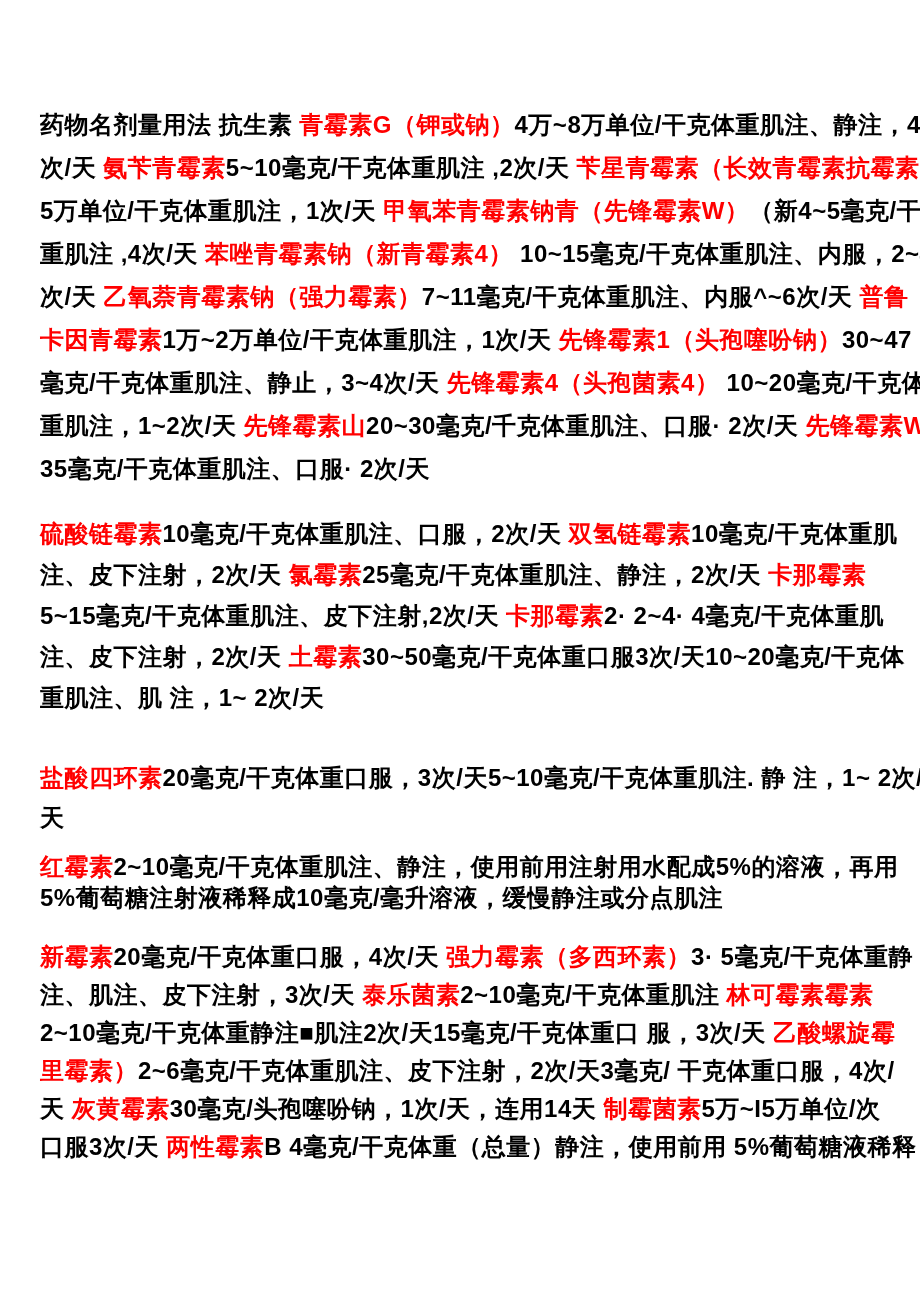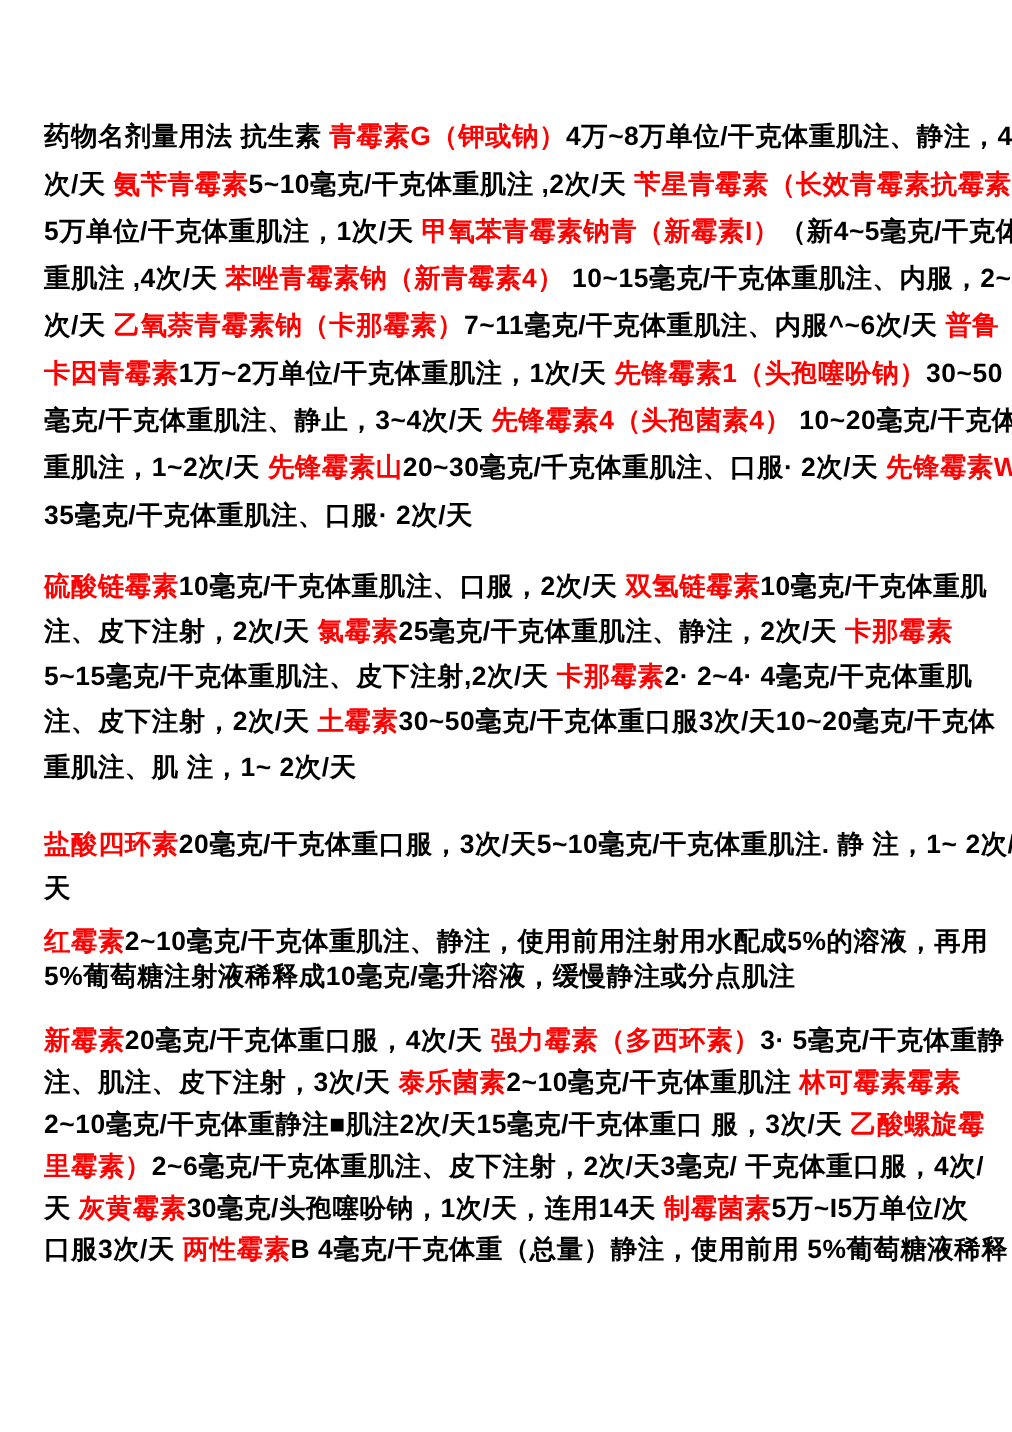--- a/index.html
+++ b/index.html
@@ -28,29 +28,29 @@
   .run{color:var(--ink);}
   .run.red{color:var(--red);}
 </style>
 </head>
 <body>
 
 <div class="doc">
     <div class="para" style="line-height: 43px; margin-bottom: 23px;">
       <div class="line"><span class="run">药物名剂量用法 抗生素 </span><span class="run red">青霉素G（钾或钠）</span><span class="run">4万~8万单位/干克体重肌注、静注，4</span></div>
       <div class="line"><span class="run">次/天 </span><span class="run red">氨苄青霉素</span><span class="run">5~10毫克/干克体重肌注 ,2次/天 </span><span class="run red">苄星青霉素（长效青霉素抗霉素）</span></div>
-      <div class="line"><span class="run">5万单位/干克体重肌注，1次/天 </span><span class="run red">甲氧苯青霉素钠青（新霉素I）</span><span class="run">（新4~5毫克/干克体</span></div>
+      <div class="line"><span class="run">5万单位/干克体重肌注，1次/天 </span><span class="run red">甲氧苯青霉素钠青（先锋霉素W）</span><span class="run">（新4~5毫克/干克体</span></div>
       <div class="line"><span class="run">重肌注 ,4次/天 </span><span class="run red">苯唑青霉素钠（新青霉素4）</span><span class="run"> 10~15毫克/干克体重肌注、内服，2~4</span></div>
-      <div class="line"><span class="run">次/天 </span><span class="run red">乙氧萘青霉素钠（卡那霉素）</span><span class="run">7~11毫克/干克体重肌注、内服^~6次/天 </span><span class="run red">普鲁</span></div>
-      <div class="line"><span class="run red">卡因青霉素</span><span class="run">1万~2万单位/干克体重肌注，1次/天 </span><span class="run red">先锋霉素1（头孢噻吩钠）</span><span class="run">30~50</span></div>
+      <div class="line"><span class="run">次/天 </span><span class="run red">乙氧萘青霉素钠（强力霉素）</span><span class="run">7~11毫克/干克体重肌注、内服^~6次/天 </span><span class="run red">普鲁</span></div>
+      <div class="line"><span class="run red">卡因青霉素</span><span class="run">1万~2万单位/干克体重肌注，1次/天 </span><span class="run red">先锋霉素1（头孢噻吩钠）</span><span class="run">30~47</span></div>
       <div class="line"><span class="run">毫克/干克体重肌注、静止，3~4次/天 </span><span class="run red">先锋霉素4（头孢菌素4）</span><span class="run"> 10~20毫克/干克体</span></div>
       <div class="line"><span class="run">重肌注，1~2次/天 </span><span class="run red">先锋霉素山</span><span class="run">20~30毫克/千克体重肌注、口服· 2次/天 </span><span class="run red">先锋霉素W</span></div>
       <div class="line"><span class="run">35毫克/干克体重肌注、口服· 2次/天</span></div>
     </div>
-    <div class="para" style="line-height: 41px; margin-bottom: 30px;">
+    <div class="para" style="line-height: 41px; margin-bottom: 40px;">
       <div class="line"><span class="run red">硫酸链霉素</span><span class="run">10毫克/干克体重肌注、口服，2次/天 </span><span class="run red">双氢链霉素</span><span class="run">10毫克/干克体重肌</span></div>
       <div class="line"><span class="run">注、皮下注射，2次/天 </span><span class="run red">氯霉素</span><span class="run">25毫克/干克体重肌注、静注，2次/天 </span><span class="run red">卡那霉素</span></div>
       <div class="line"><span class="run">5~15毫克/干克体重肌注、皮下注射,2次/天 </span><span class="run red">卡那霉素</span><span class="run">2· 2~4· 4毫克/干克体重肌</span></div>
       <div class="line"><span class="run">注、皮下注射，2次/天 </span><span class="run red">土霉素</span><span class="run">30~50毫克/干克体重口服3次/天10~20毫克/干克体</span></div>
       <div class="line"><span class="run">重肌注、肌 注，1~ 2次/天</span></div>
     </div>
     <div class="para" style="line-height: 40px; margin-bottom: 13px;">
       <div class="line"><span class="run red">盐酸四环素</span><span class="run">20毫克/干克体重口服，3次/天5~10毫克/干克体重肌注. 静 注，1~ 2次/</span></div>
       <div class="line"><span class="run">天</span></div>
     </div>

